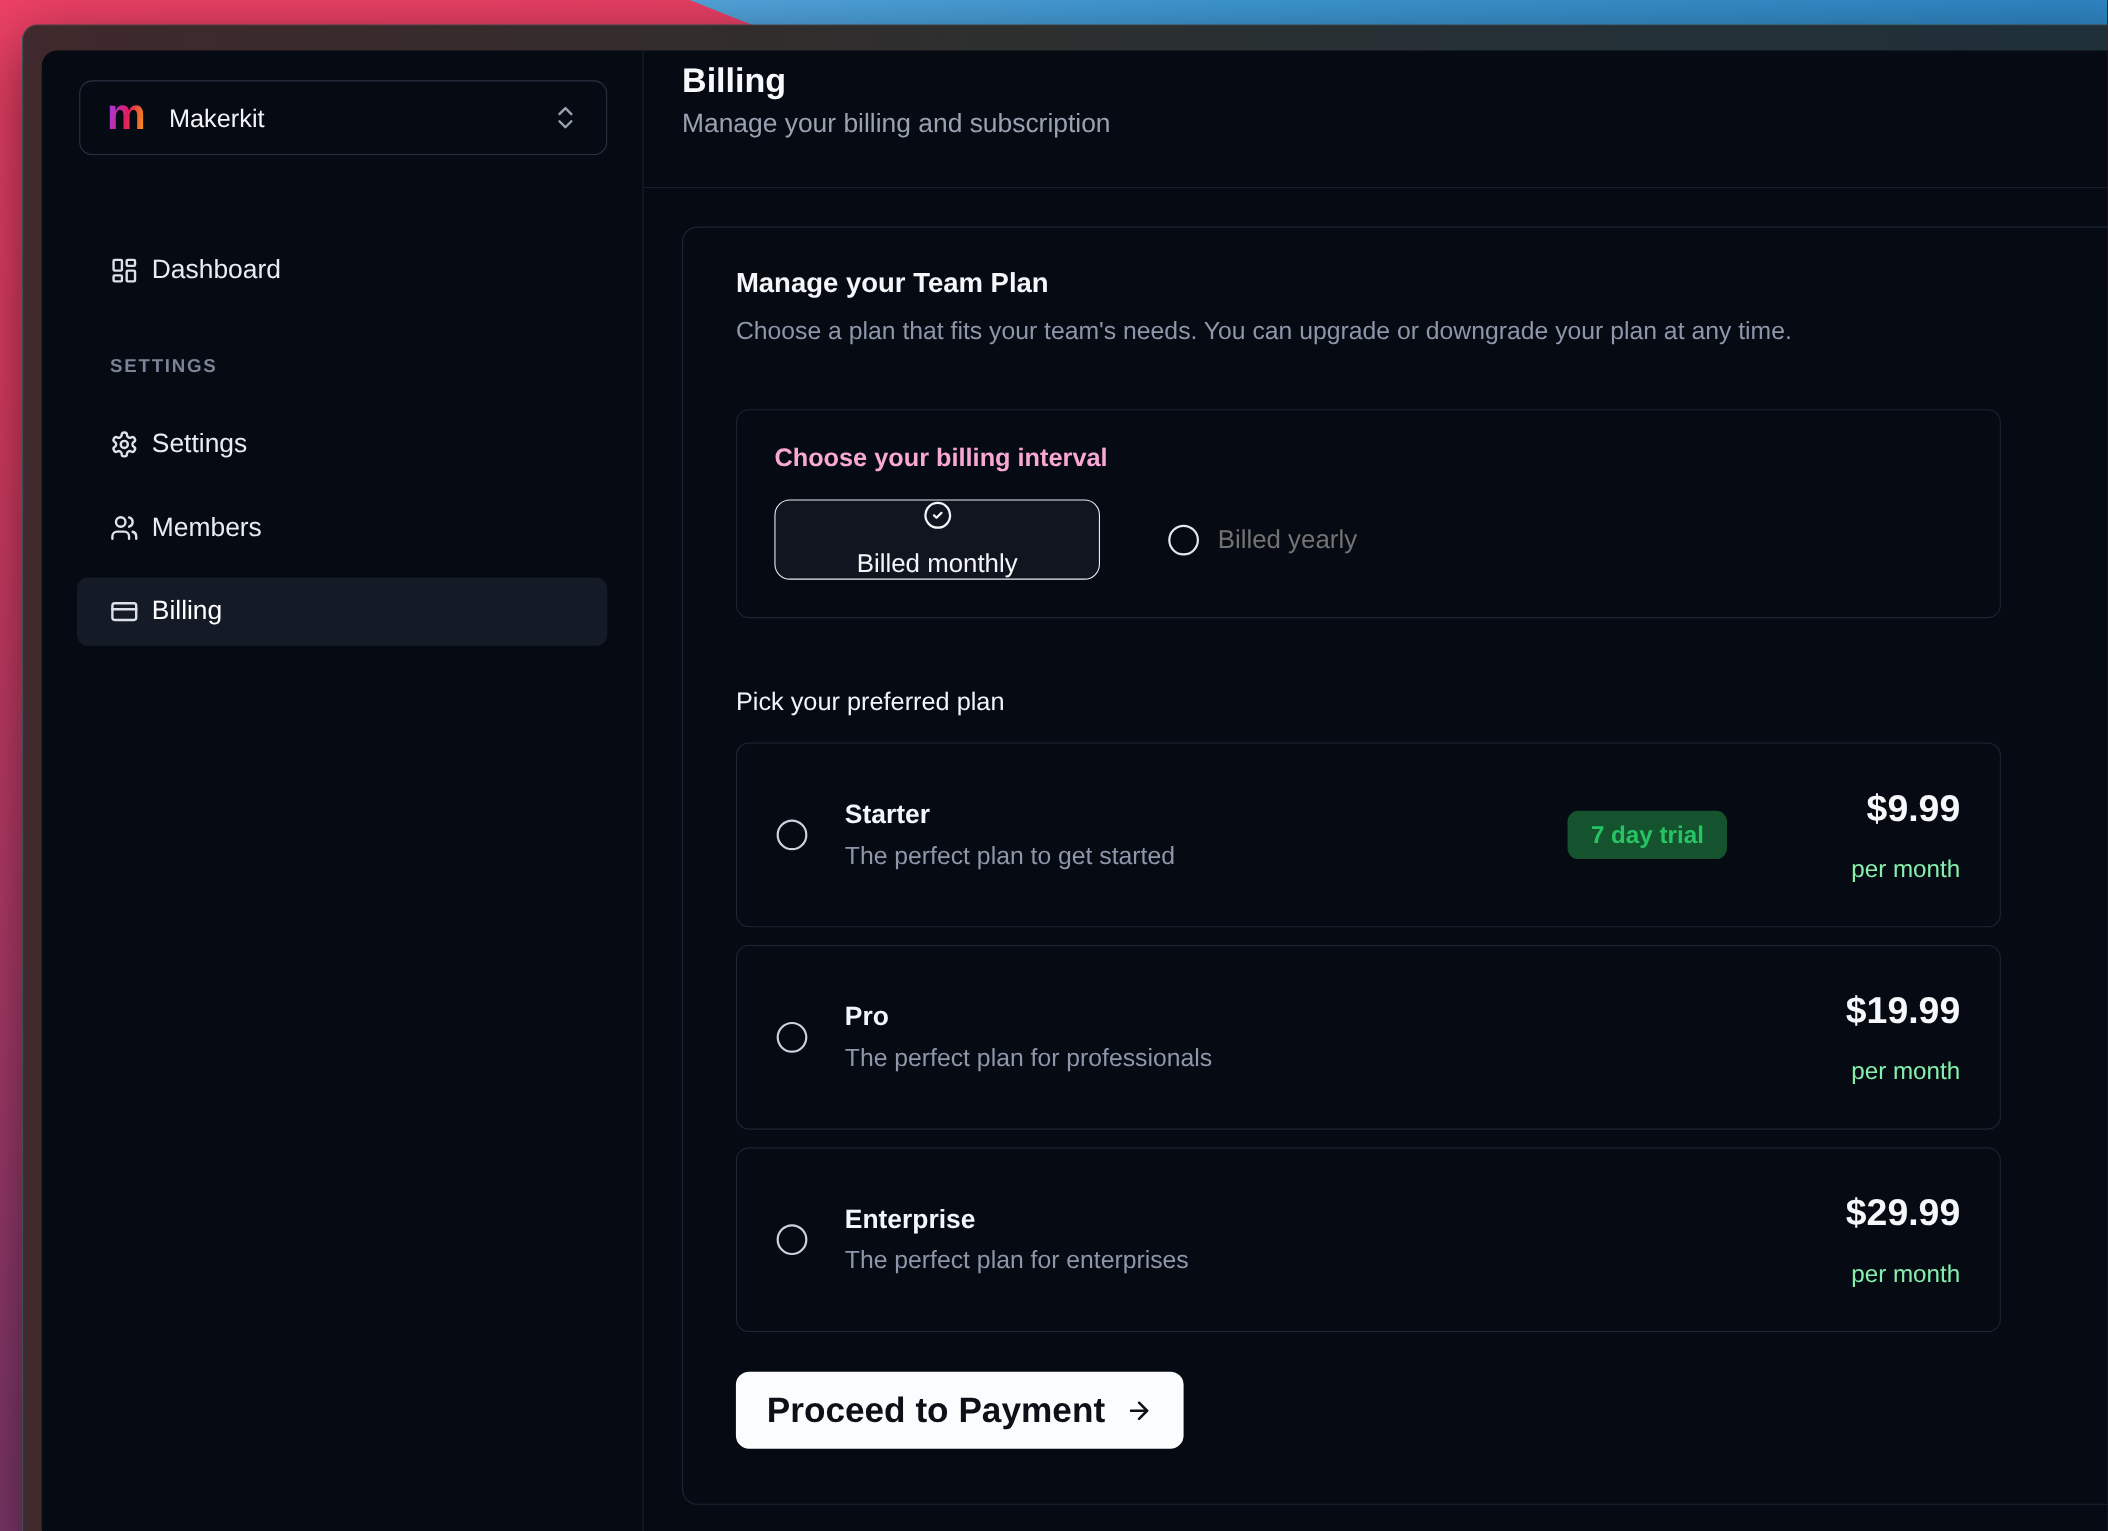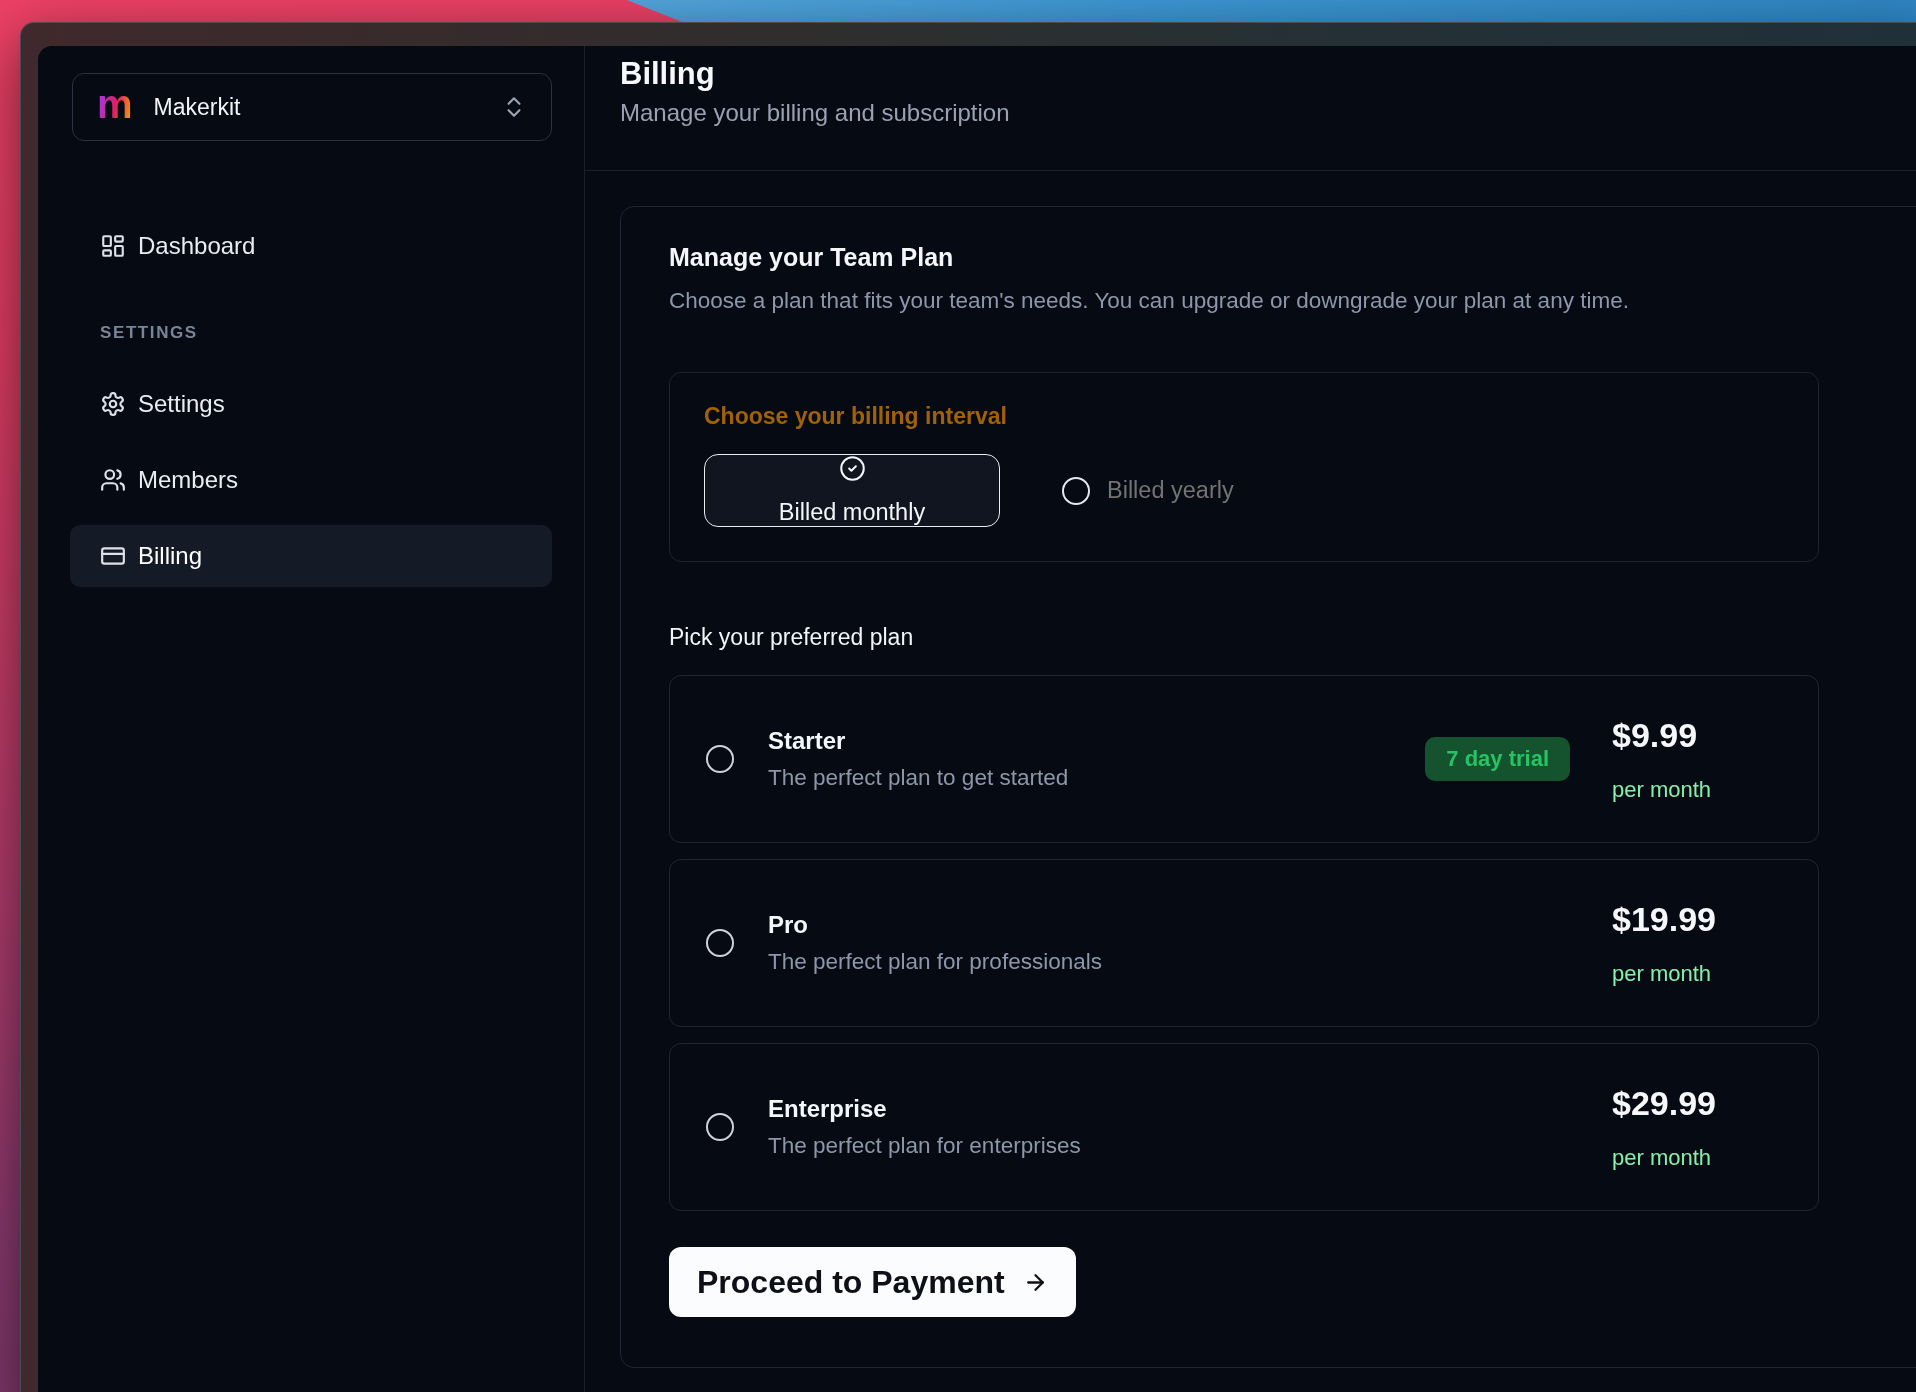--- a/index.html
+++ b/index.html
@@ -48,41 +48,41 @@
   .page-subtitle { font-size:24px; color:#9aa2b2; margin-top:5px; }
 
   .content { padding:35px 0 0 35px; flex:1; }
   .plan-card { border:1px solid #1e2534; border-radius:14px; padding:36px 48px 50px 48px;
     margin-right:-60px; }
   .card-title { font-size:25px; font-weight:700; color:#f4f6fa; }
   .card-subtitle { font-size:22.5px; color:#8d97a9; margin-top:16px; }
 
   .interval-box { margin-top:58px; width:1150px; border:1px solid #1c2432; border-radius:12px;
     padding:30px 34px 34px 34px; }
-  .interval-label { font-size:23px; font-weight:600; color:#a16207; }
+  .interval-label { font-size:23px; font-weight:600; color:#f9a8d4; }
   .interval-row { margin-top:24px; display:flex; align-items:center; }
   .opt-monthly { width:296px; height:73px; border:1.5px solid #e9ecf1; border-radius:14px;
     background:#10151f; display:flex; align-items:center; gap:17px; padding:0 26px;
     font-size:23.5px; color:#f3f5f9; cursor:pointer;flex-direction:column; }
   .opt-monthly .ico { display:flex; color:#f3f5f9; }
   .opt-yearly { margin-left:62px; display:flex; align-items:center; gap:17px; font-size:23.5px;
     color:#737373; cursor:pointer; }
   .radio-circle { width:28px; height:28px; border:2px solid #e3e7ee; border-radius:50%; flex:0 0 auto; }
 
   .plans-label { margin-top:62px; font-size:23px; font-weight:500; color:#f1f4f8; }
   .plan-row { margin-top:16px; width:1150px; height:168px; border:1px solid #1e2534; border-radius:12px;
     display:flex; align-items:center; padding:0 36px; cursor:pointer; }
   .plan-row.first { margin-top:24px; }
   .plan-radio { width:28px; height:28px; border:2px solid #cdd3dd; border-radius:50%;
     margin-right:34px; flex:0 0 auto; }
   .plan-name { font-size:24px; font-weight:700; color:#f3f6fa; }
   .plan-desc { font-size:22.5px; color:#8d97a9; margin-top:10px; }
   .trial-badge { margin-left:auto; background:#14532d; color:#27c465; font-size:22px; font-weight:700;
     padding:9px 21px; border-radius:10px; }
-  .price-wrap { margin-left:auto; text-align:left; min-width:170px; }
+  .price-wrap { margin-left:auto; text-align:right; min-width:170px; }
   .plan-row.has-badge .price-wrap { margin-left:42px; }
   .plan-price { font-size:34px; font-weight:700; color:#f5f7fa; }
   .plan-period { font-size:22px; color:#86efac; margin-top:22px; }
 
   .cta-btn { margin-top:36px; display:inline-flex; align-items:center; gap:18px; background:#fbfcfd;
     color:#0d1017; font-size:32px; font-weight:600; height:70px; padding:0 28px; border:none;
     border-radius:12px; cursor:pointer; }
   .cta-btn .ico { display:flex; color:#0d1017; }
 
   svg { display:block; }

